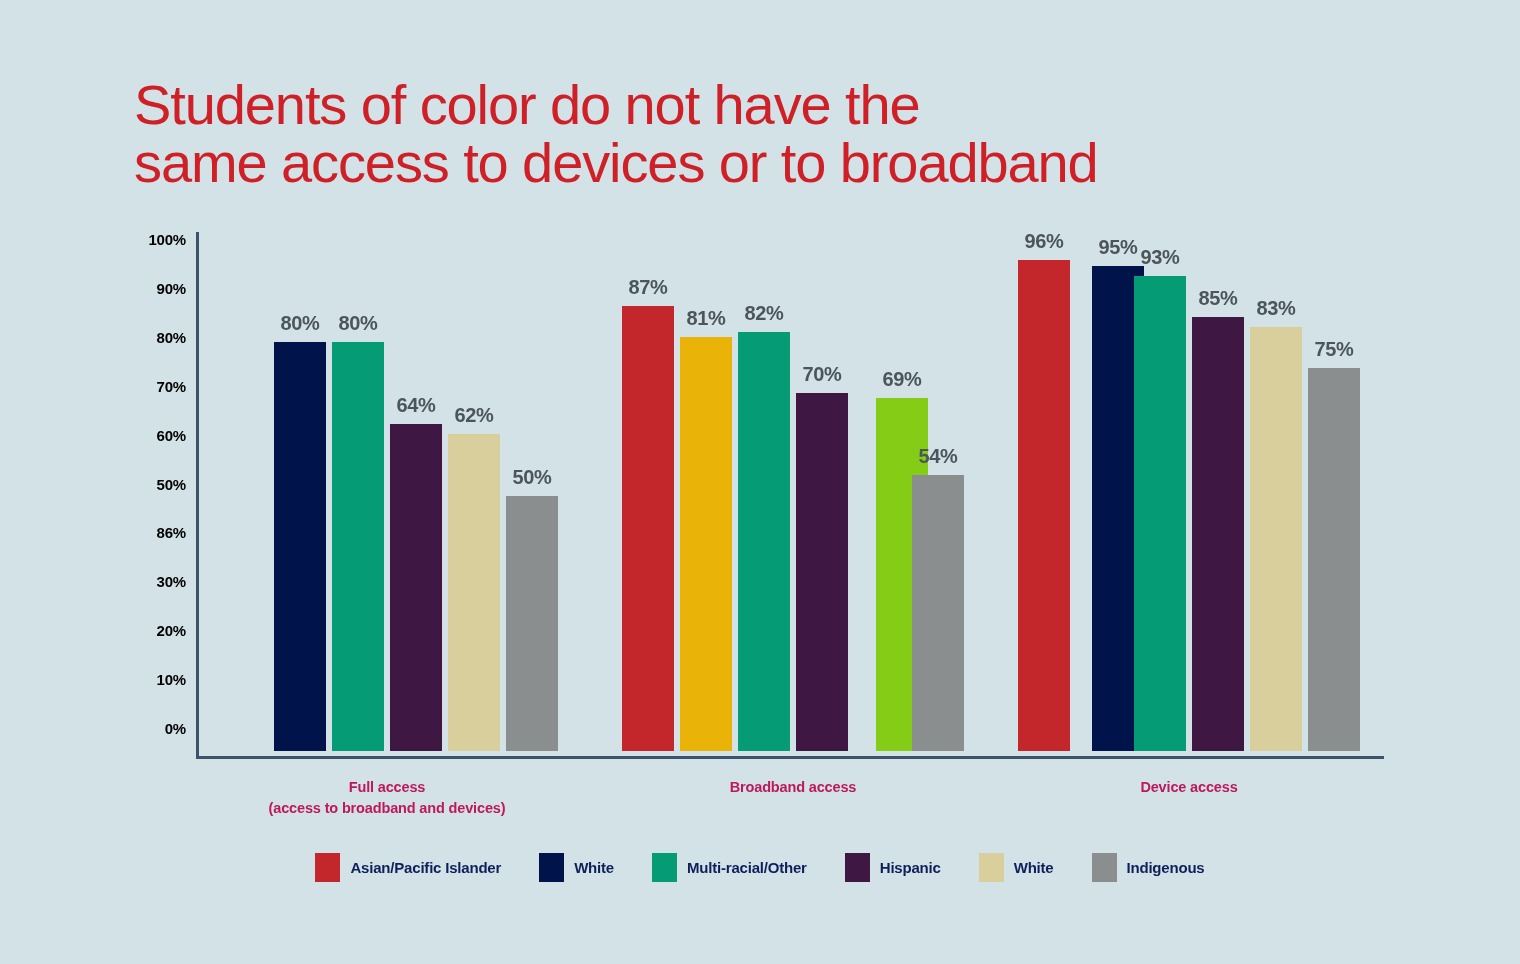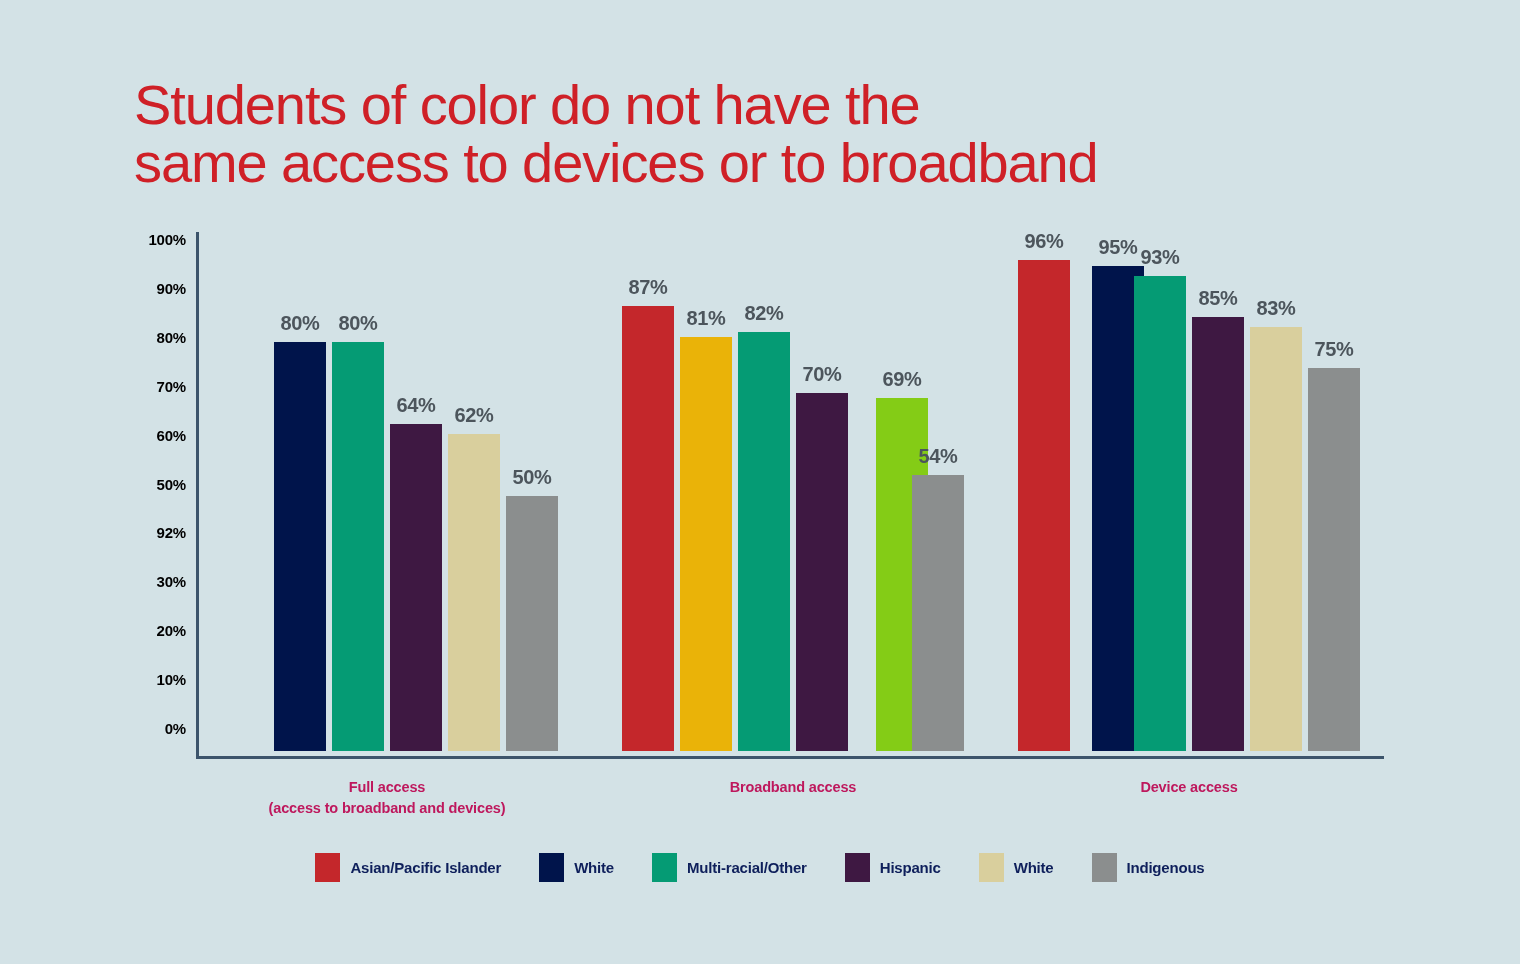--- a/index.html
+++ b/index.html
@@ -160,21 +160,21 @@
   </div>
 
   <div id="y-axis-line"></div>
   <div id="x-axis-line"></div>
 
   <div id="y-labels">
       <div class="ytick" style="top: 729px;">0%</div>
       <div class="ytick" style="top: 680.1px;">10%</div>
       <div class="ytick" style="top: 631.2px;">20%</div>
       <div class="ytick" style="top: 582.3px;">30%</div>
-      <div class="ytick" style="top: 533.4px;">92%</div>
+      <div class="ytick" style="top: 533.4px;">86%</div>
       <div class="ytick" style="top: 484.5px;">50%</div>
       <div class="ytick" style="top: 435.6px;">60%</div>
       <div class="ytick" style="top: 386.7px;">70%</div>
       <div class="ytick" style="top: 337.8px;">80%</div>
       <div class="ytick" style="top: 288.9px;">90%</div>
       <div class="ytick" style="top: 240px;">100%</div>
     </div>
 
   <div id="bars-layer">
       <div class="bar" title="White — Full access (access to broadband and devices): 80%" style="left: 274px; width: 52px; height: 408.8px; background: rgb(0, 20, 75);">

